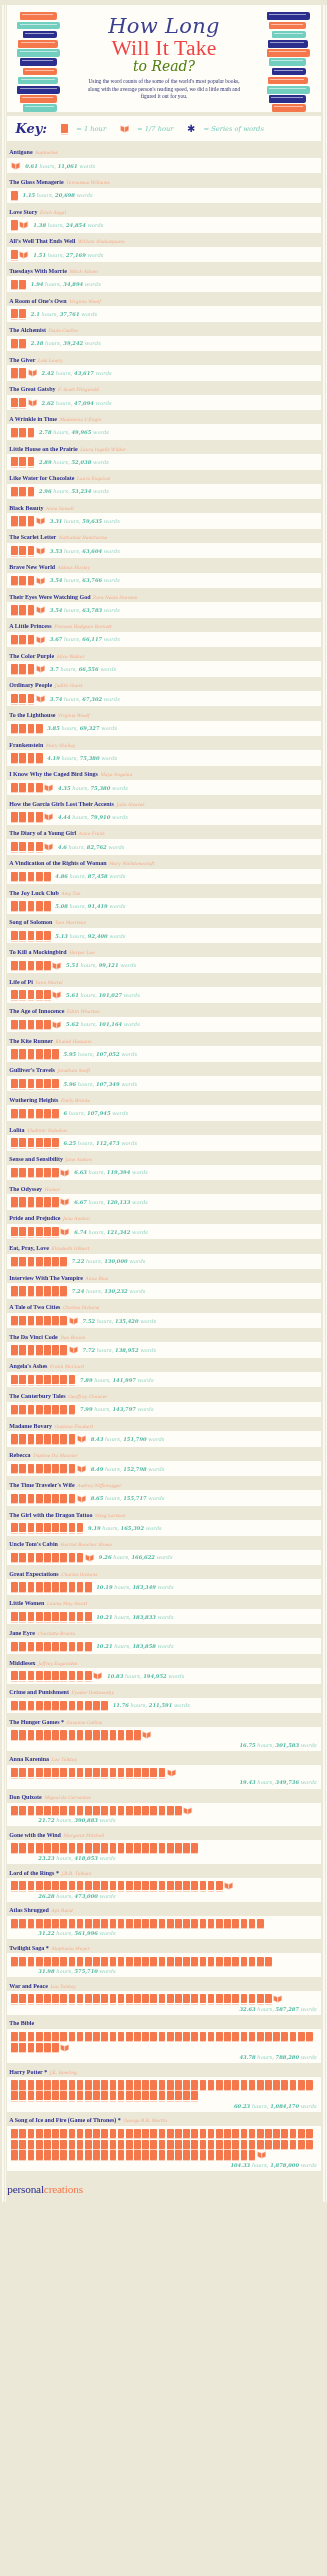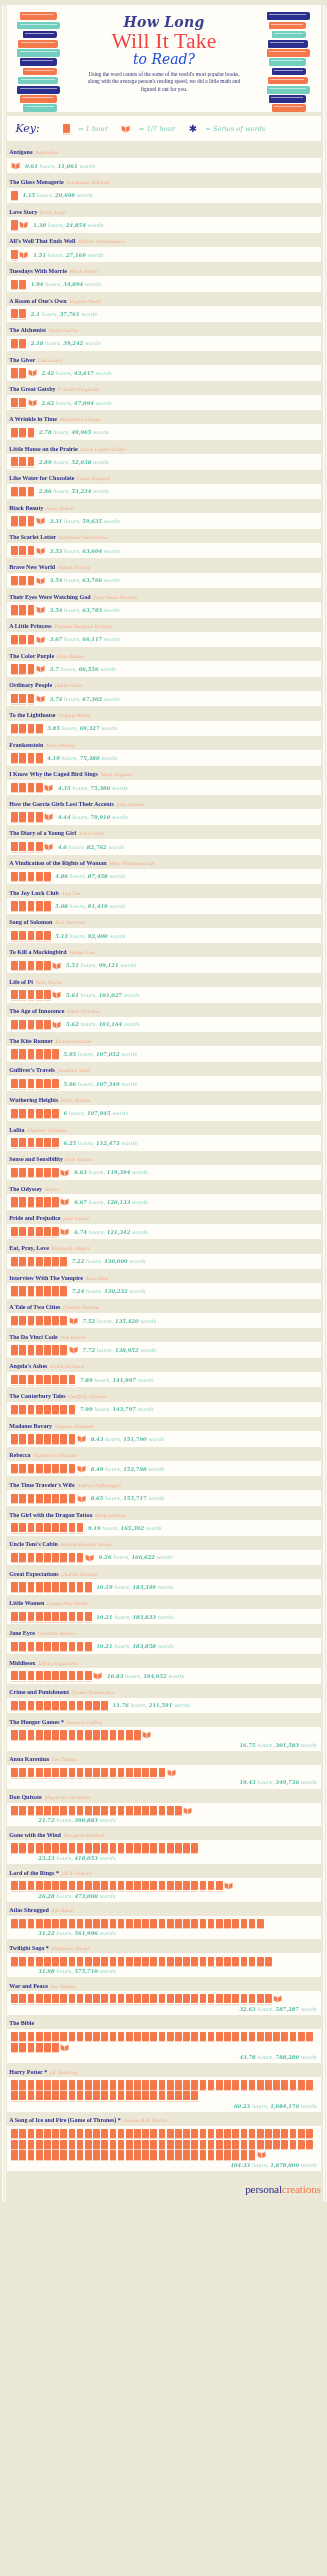--- a/index.html
+++ b/index.html
@@ -33,40 +33,39 @@
     background: #fffdf8;
     margin: 5.2px 7.2px 0 7.2px;
     padding: 7.2px 0 7.2px 0;
     text-align: center;
     overflow: hidden;
     height: 107px;
   }
   .hero .title-script {
     font-family: "DejaVu Serif", serif;
     font-style: italic;
-    font-size: 14px;
+    font-size: 21px;
     color: #3b3f8f;
     letter-spacing: 0.3px;
     line-height: 1.05;
     margin: 3.1px 0 0 0;
-    font-weight: bold;
   }
   .hero .title-big {
     font-family: Liberation Serif, serif;
     font-size: 21.6px;
     color: #ef4444;
     line-height: .98;
     margin: 0.5px 0 0 0;
     letter-spacing: 0.2px;
   }
   .hero .title-script2 {
     font-family: "DejaVu Serif", serif;
     font-style: italic;
     font-size: 14px;
-    color: #1d4ed8;
+    color: #4d7c0f;
     line-height: 1.05;
     margin: 0;
   }
   .hero .sub {
     font-family: "Liberation Serif", serif;
     font-size: 5.4px;
     color: #2f3577;
     line-height: 1.42;
     margin: 4.1px auto 0 auto;
     width: 155px;
@@ -100,24 +99,24 @@
     margin: 4.1px 7.2px 0 7.2px;
     padding: 5.2px 8.2px;
     display:flex;
     align-items:center;
     gap: 5.2px;
     height: 25px;
   }
   .keybar .klabel {
     font-family:"DejaVu Serif", serif;
     font-style: italic;
-    font-weight: normal;
-    font-size: 11px;
+    font-weight: bold;
+    font-size: 13px;
     color:#2b2e8c;
-    margin-right:18px;
+    margin-right:9px;
   }
   .keybar .keq {
     font-family:"DejaVu Serif", serif;
     font-style:italic;
     font-size:6.7px;
     color:#79cbbb;
     margin: 0 8.2px 0 3.1px;
     white-space:nowrap;
     text-align:right;
   }
@@ -194,21 +193,21 @@
   .stat .hrs { color:#4fb9a4; font-weight:bold; }
   
   .row-body.wrapline { display:block; }
   .row-body.wrapline .icons { margin-bottom: 2.1px; }
   .row-body.wrapline .stat { display:block; margin-left:0; text-align:right; }
   .row-body.wrapline.statleft .stat { text-align:left; margin-left: 27px; }
 
   .footer {
     margin: 7.2px 7.2px 6.2px 7.2px;
     background: #ece8d7;
-    text-align:right;
+    text-align:left;
     padding: 5.2px 0 7.2px 0;
   }
   .footer .brand {
     font-family:"Liberation Serif", serif;
     font-size: 11.3px;
     color:#2b2e8c;
     letter-spacing: -0.2px;
   }
   .footer .brand span.c { color:#f4784c; }
 </style>

